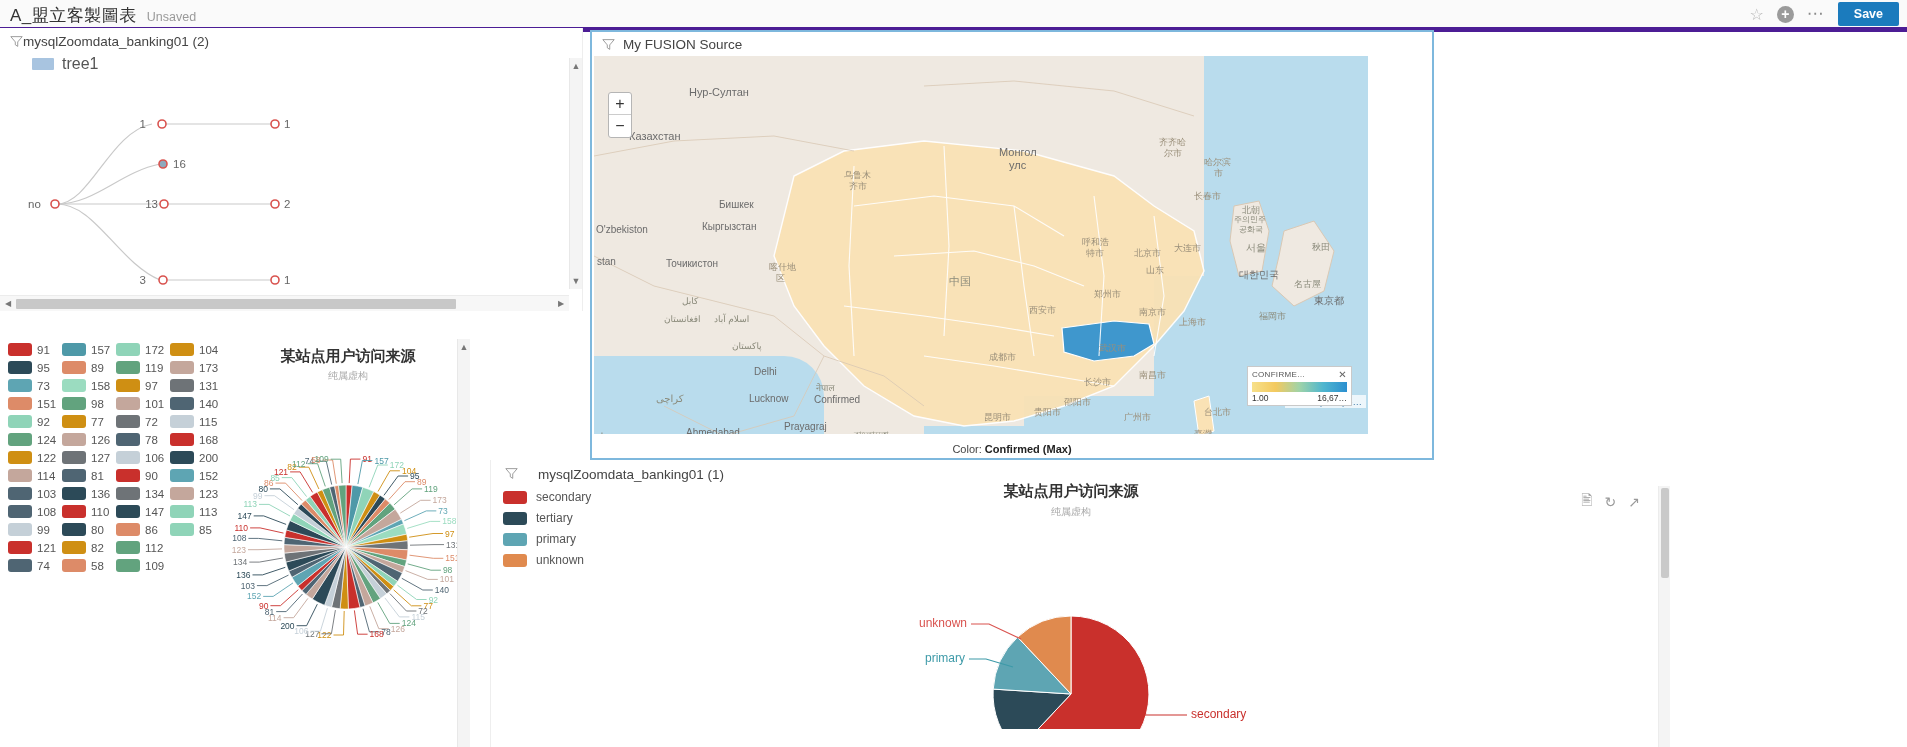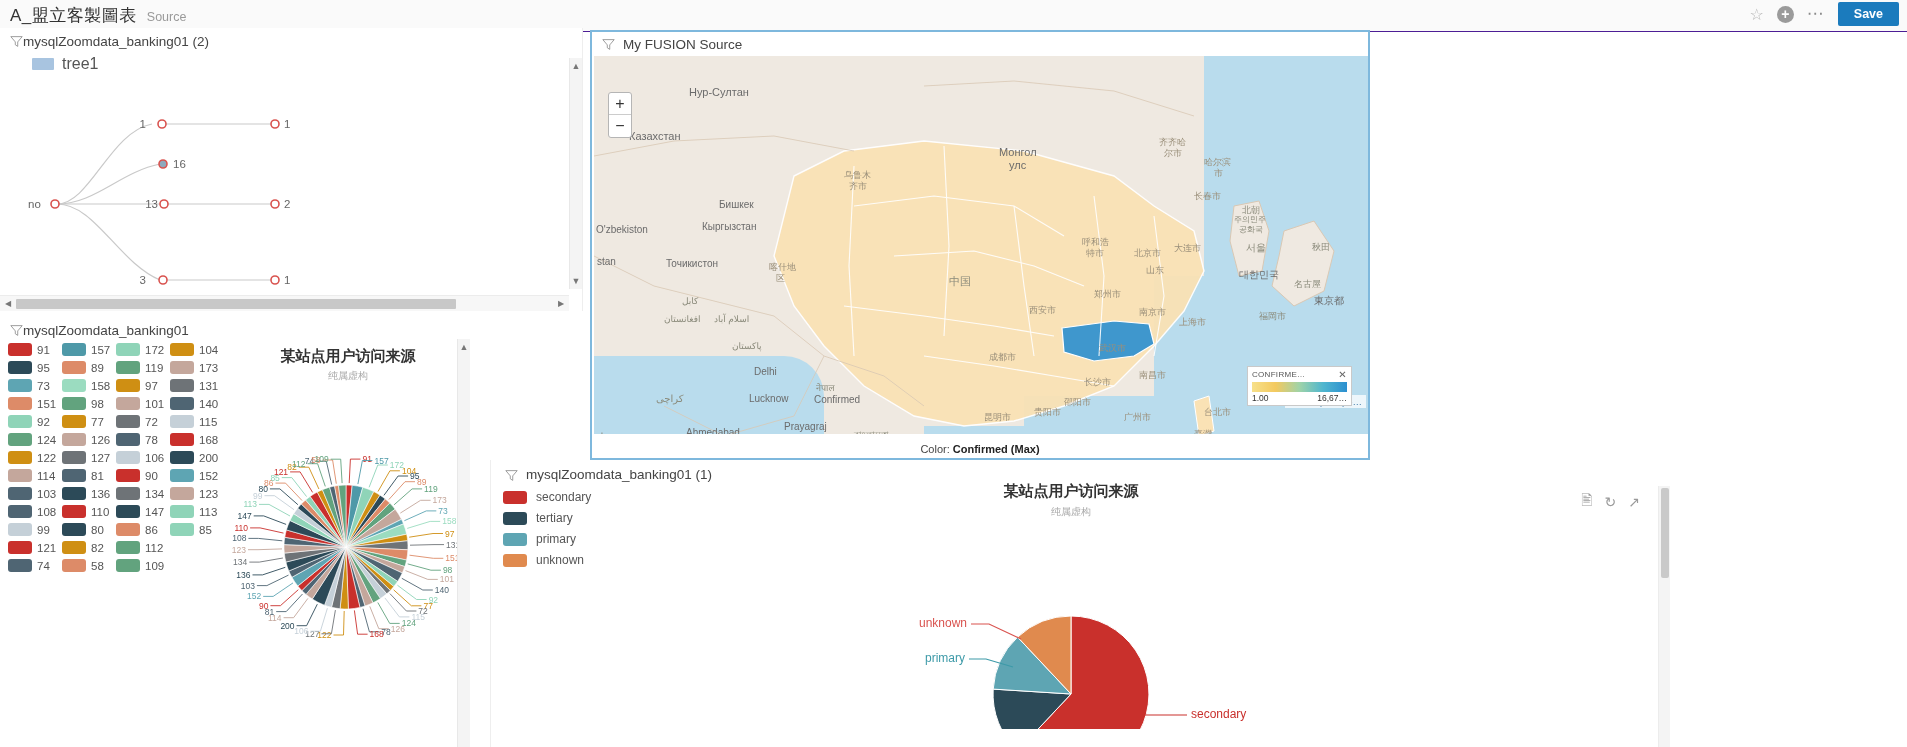--- a/index.html
+++ b/index.html
@@ -6,21 +6,21 @@
   html, body { margin:0; padding:0; }
   body {
     width:1907px; height:747px;
     font-family:"Liberation Sans", sans-serif;
     background:#ffffff; overflow:hidden; position:relative;
     color:#444;
   }
   
   #topbar {
     position:absolute; left:0; top:0; width:1907px; height:32px;
-    background:#fafafa; border-bottom:1px solid #4c1d95;
+    background:#fafafa; border-bottom:5px solid #4c1d95;
   }
   #title-wrap { position:absolute; left:10px; top:4px; display:flex; align-items:baseline; gap:10px;}
   #doc-title { font-size:17px; color:#333; letter-spacing:.5px;}
   #unsaved { font-size:12.5px; color:#9a9a9a; }
   #topbar-actions { position:absolute; right:8px; top:2px; display:flex; align-items:center; gap:13px;}
   .ticon { cursor:pointer; display:inline-flex; align-items:center; justify-content:center; }
   .star { color:#b6b6b6; font-size:16px; }
   .plus-circle {
     width:17px; height:17px; border-radius:50%; background:#9b9b9b; color:#fff;
     font-size:14px; line-height:15px; text-align:center; font-weight:bold;
@@ -59,21 +59,21 @@
     position:absolute; left:8px; top:26px; width:218px;
     display:grid; grid-template-columns:repeat(4, 54px); row-gap:5px; column-gap:0px;
   }
   .lg-cell { display:flex; align-items:center; gap:5px; }
   .lg-sw { width:24px; height:13px; border-radius:3px; flex:none;}
   .lg-tx { font-size:11.5px; color:#555; }
   #pie-area { position:absolute; left:228px; top:22px; width:240px; height:400px;}
   #pie-title { text-align:center; font-size:15px; font-weight:bold; color:#333; margin-top:8px;}
   #pie-sub { text-align:center; font-size:10px; color:#aaa; margin-top:3px;}
   
-  #panel-map { left:590px; top:30px; width:780px; height:430px; border:2px solid #7eb8dd; background:#fff;}
+  #panel-map { left:590px; top:30px; width:844px; height:430px; border:2px solid #7eb8dd; background:#fff;}
   #map-head { display:flex; align-items:center; gap:8px; padding:5px 8px 3px 10px; background:#fff;}
   #map-canvas {
     position:absolute; left:2px; top:24px; width:774px; height:378px; overflow:hidden;
     background:#efe9e1;
   }
   .sea { position:absolute; background:#b9dced; }
   .landmass { position:absolute; }
   .zoom-ctl {
     position:absolute; left:14px; top:36px; width:24px; border:1px solid #b5b5b5;
     background:#fff; border-radius:3px; z-index:20; cursor:pointer;
@@ -95,40 +95,40 @@
   }
   #cb-head { display:flex; justify-content:space-between; align-items:center; font-size:8px; letter-spacing:.3px;}
   #cb-close { cursor:pointer; color:#666; font-size:10px; line-height:8px;}
   #cb-gradient {
     height:10px; margin:3px 0 1px;
     background:linear-gradient(to right,#f7e08a,#f3c95f,#9fd3a8,#4fb6cf,#2b8fd0);
   }
   #cb-scale { display:flex; justify-content:space-between; font-size:8.5px; color:#333;}
   
   #panel-pie2 { left:490px; top:460px; width:1180px; height:287px; border-left:1px solid #eee;}
-  #p2-head { display:flex; align-items:flex-end; gap:8px; padding:7px 0 0 14px;}
+  #p2-head { display:flex; align-items:flex-start; gap:20px; padding:7px 0 0 14px;}
   #p2-legend { position:absolute; left:12px; top:30px; }
   .p2-row { display:flex; align-items:center; gap:9px; margin-bottom:7px;}
   .p2-sw { width:24px; height:13px; border-radius:3px; flex:none;}
   .p2-lb { font-size:12px; color:#555;}
   #p2-chart { position:absolute; left:230px; top:22px; width:700px; height:260px;}
   #p2-title { text-align:center; font-size:15px; font-weight:bold; color:#333;}
   #p2-sub { text-align:center; font-size:10px; color:#aaa; margin-top:4px;}
   #p2-tools { position:absolute; right:30px; top:30px; display:flex; gap:12px; align-items:center;}
   #p2-tools span { color:#9a9a9a; font-size:14px; cursor:pointer;}
   #p2-vscroll { position:absolute; right:0; top:26px; bottom:0; width:12px; background:#f4f4f4; border-left:1px solid #ececec;}
   #p2-vscroll .thumb { width:8px; margin:2px auto; height:90px; background:#c9c9c9; border-radius:2px;}
 </style>
 </head>
 <body>
 
 <div id="topbar">
   <div id="title-wrap">
     <span id="doc-title">A_盟立客製圖表</span>
-    <span id="unsaved">Source</span>
+    <span id="unsaved">Unsaved</span>
   </div>
   <div id="topbar-actions">
     <span class="ticon star">☆</span>
     <span class="ticon plus-circle">+</span>
     <span class="ticon dots">⋯</span>
     <button id="save-btn">Save</button>
   </div>
 </div>
 
 <div class="panel" id="panel-tree">
@@ -179,26 +179,20 @@
     <div class="arw" style="position:absolute;bottom:3px;left:0;right:0">▼</div>
   </div>
   <div class="hscroll">
     <div class="arw">◀</div>
     <div class="thumb" style="width:440px"></div>
     <div class="arw" style="margin-left:auto">▶</div>
   </div>
 </div>
 
 <div class="panel" id="panel-pie">
-  <div class="panel-head">
-    <svg class="funnel" viewBox="0 0 16 16">
-      <path d="M1 2h14l-5.5 6.5V14l-3-2V8.5z" fill="none" stroke="#888" stroke-width="1"></path>
-    </svg>
-    <span class="panel-title">mysqlZoomdata_banking01</span>
-  </div>
 
   <div id="legend-grid">
       <div class="lg-cell">
         <span class="lg-sw" style="background: rgb(201, 48, 44);"></span>
         <span class="lg-tx">91</span>
       </div>
       <div class="lg-cell">
         <span class="lg-sw" style="background: rgb(78, 153, 168);"></span>
         <span class="lg-tx">157</span>
       </div>

